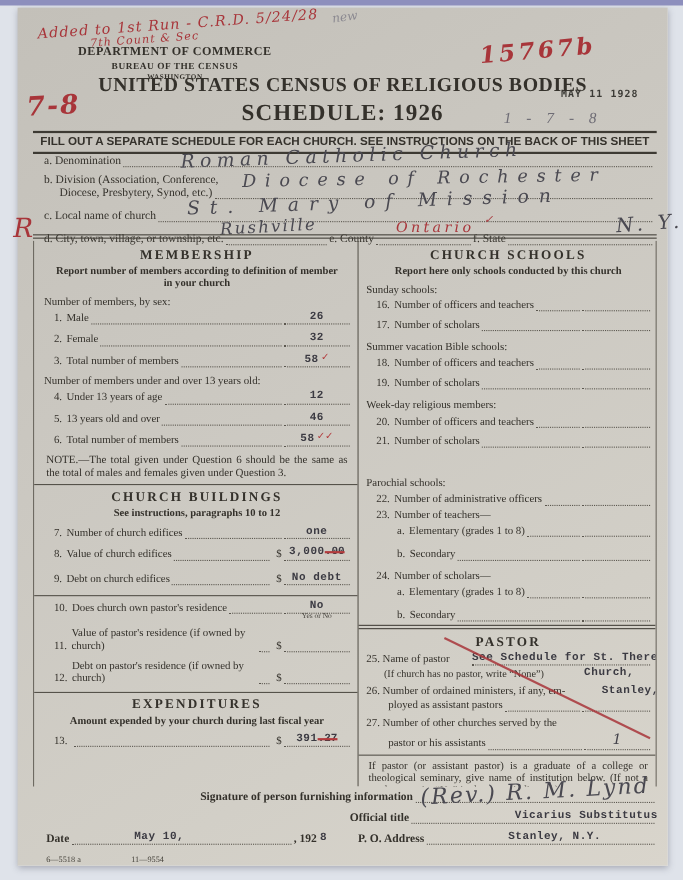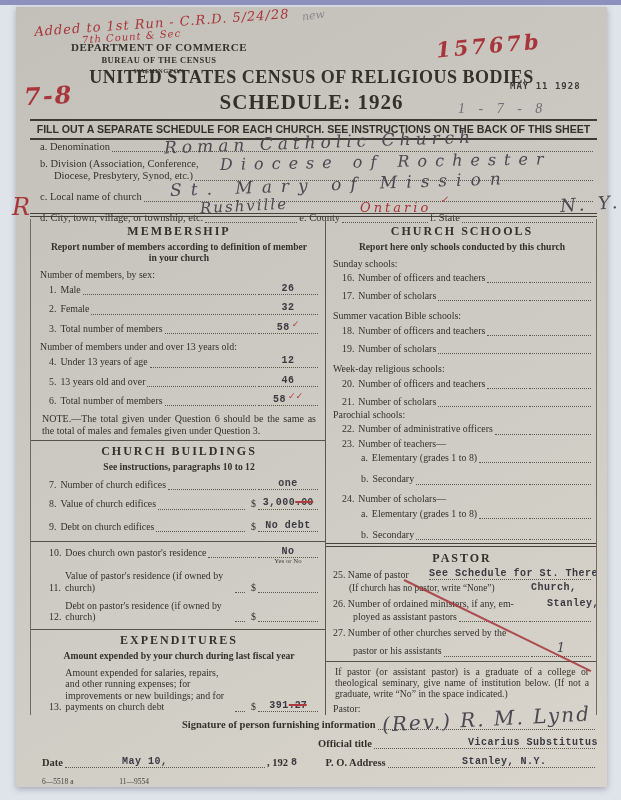--- a/index.html
+++ b/index.html
@@ -260,21 +260,20 @@
         <span class="dollar">$</span>
         <span class="ansbox"></span>
       </div>
       <div class="rule"></div>
 
       <div class="sec-title">EXPENDITURES</div>
       <div class="sec-sub">Amount expended by your church during last fiscal year</div>
 
       <div class="it exp">
         <span class="n">13.</span>
-        <span class="t">Amount expended for salaries, repairs, and other running expenses; for improvements or new buildings; and for payments on church debt</span>
         <span class="ld"></span>
         <span class="dollar">$</span>
         <span class="ansbox">
             <span class="typed">391</span>
             <span class="struck">.27</span>
           </span>
       </div>
 
     </div>
 
@@ -303,28 +302,28 @@
           <span class="ld"></span>
           <span class="blank"></span>
         </div>
       <div class="it" style="margin-bottom:9px;">
           <span class="n">19.</span>
           <span class="t">Number of scholars</span>
           <span class="ld"></span>
           <span class="blank"></span>
         </div>
 
-      <div class="grp">Week-day religious schools:</div>
+      <div class="grp">Week-day religious members:</div>
       <div class="it">
           <span class="n">20.</span>
           <span class="t">Number of officers and teachers</span>
           <span class="ld"></span>
           <span class="blank"></span>
         </div>
-      <div class="it" style="margin-bottom:2px;">
+      <div class="it" style="margin-bottom:27px;">
           <span class="n">21.</span>
           <span class="t">Number of scholars</span>
           <span class="ld"></span>
           <span class="blank"></span>
         </div>
 
       <div class="grp">Parochial schools:</div>
       <div class="it" style="margin-bottom:3px;">
           <span class="n">22.</span>
           <span class="t">Number of administrative officers</span>

